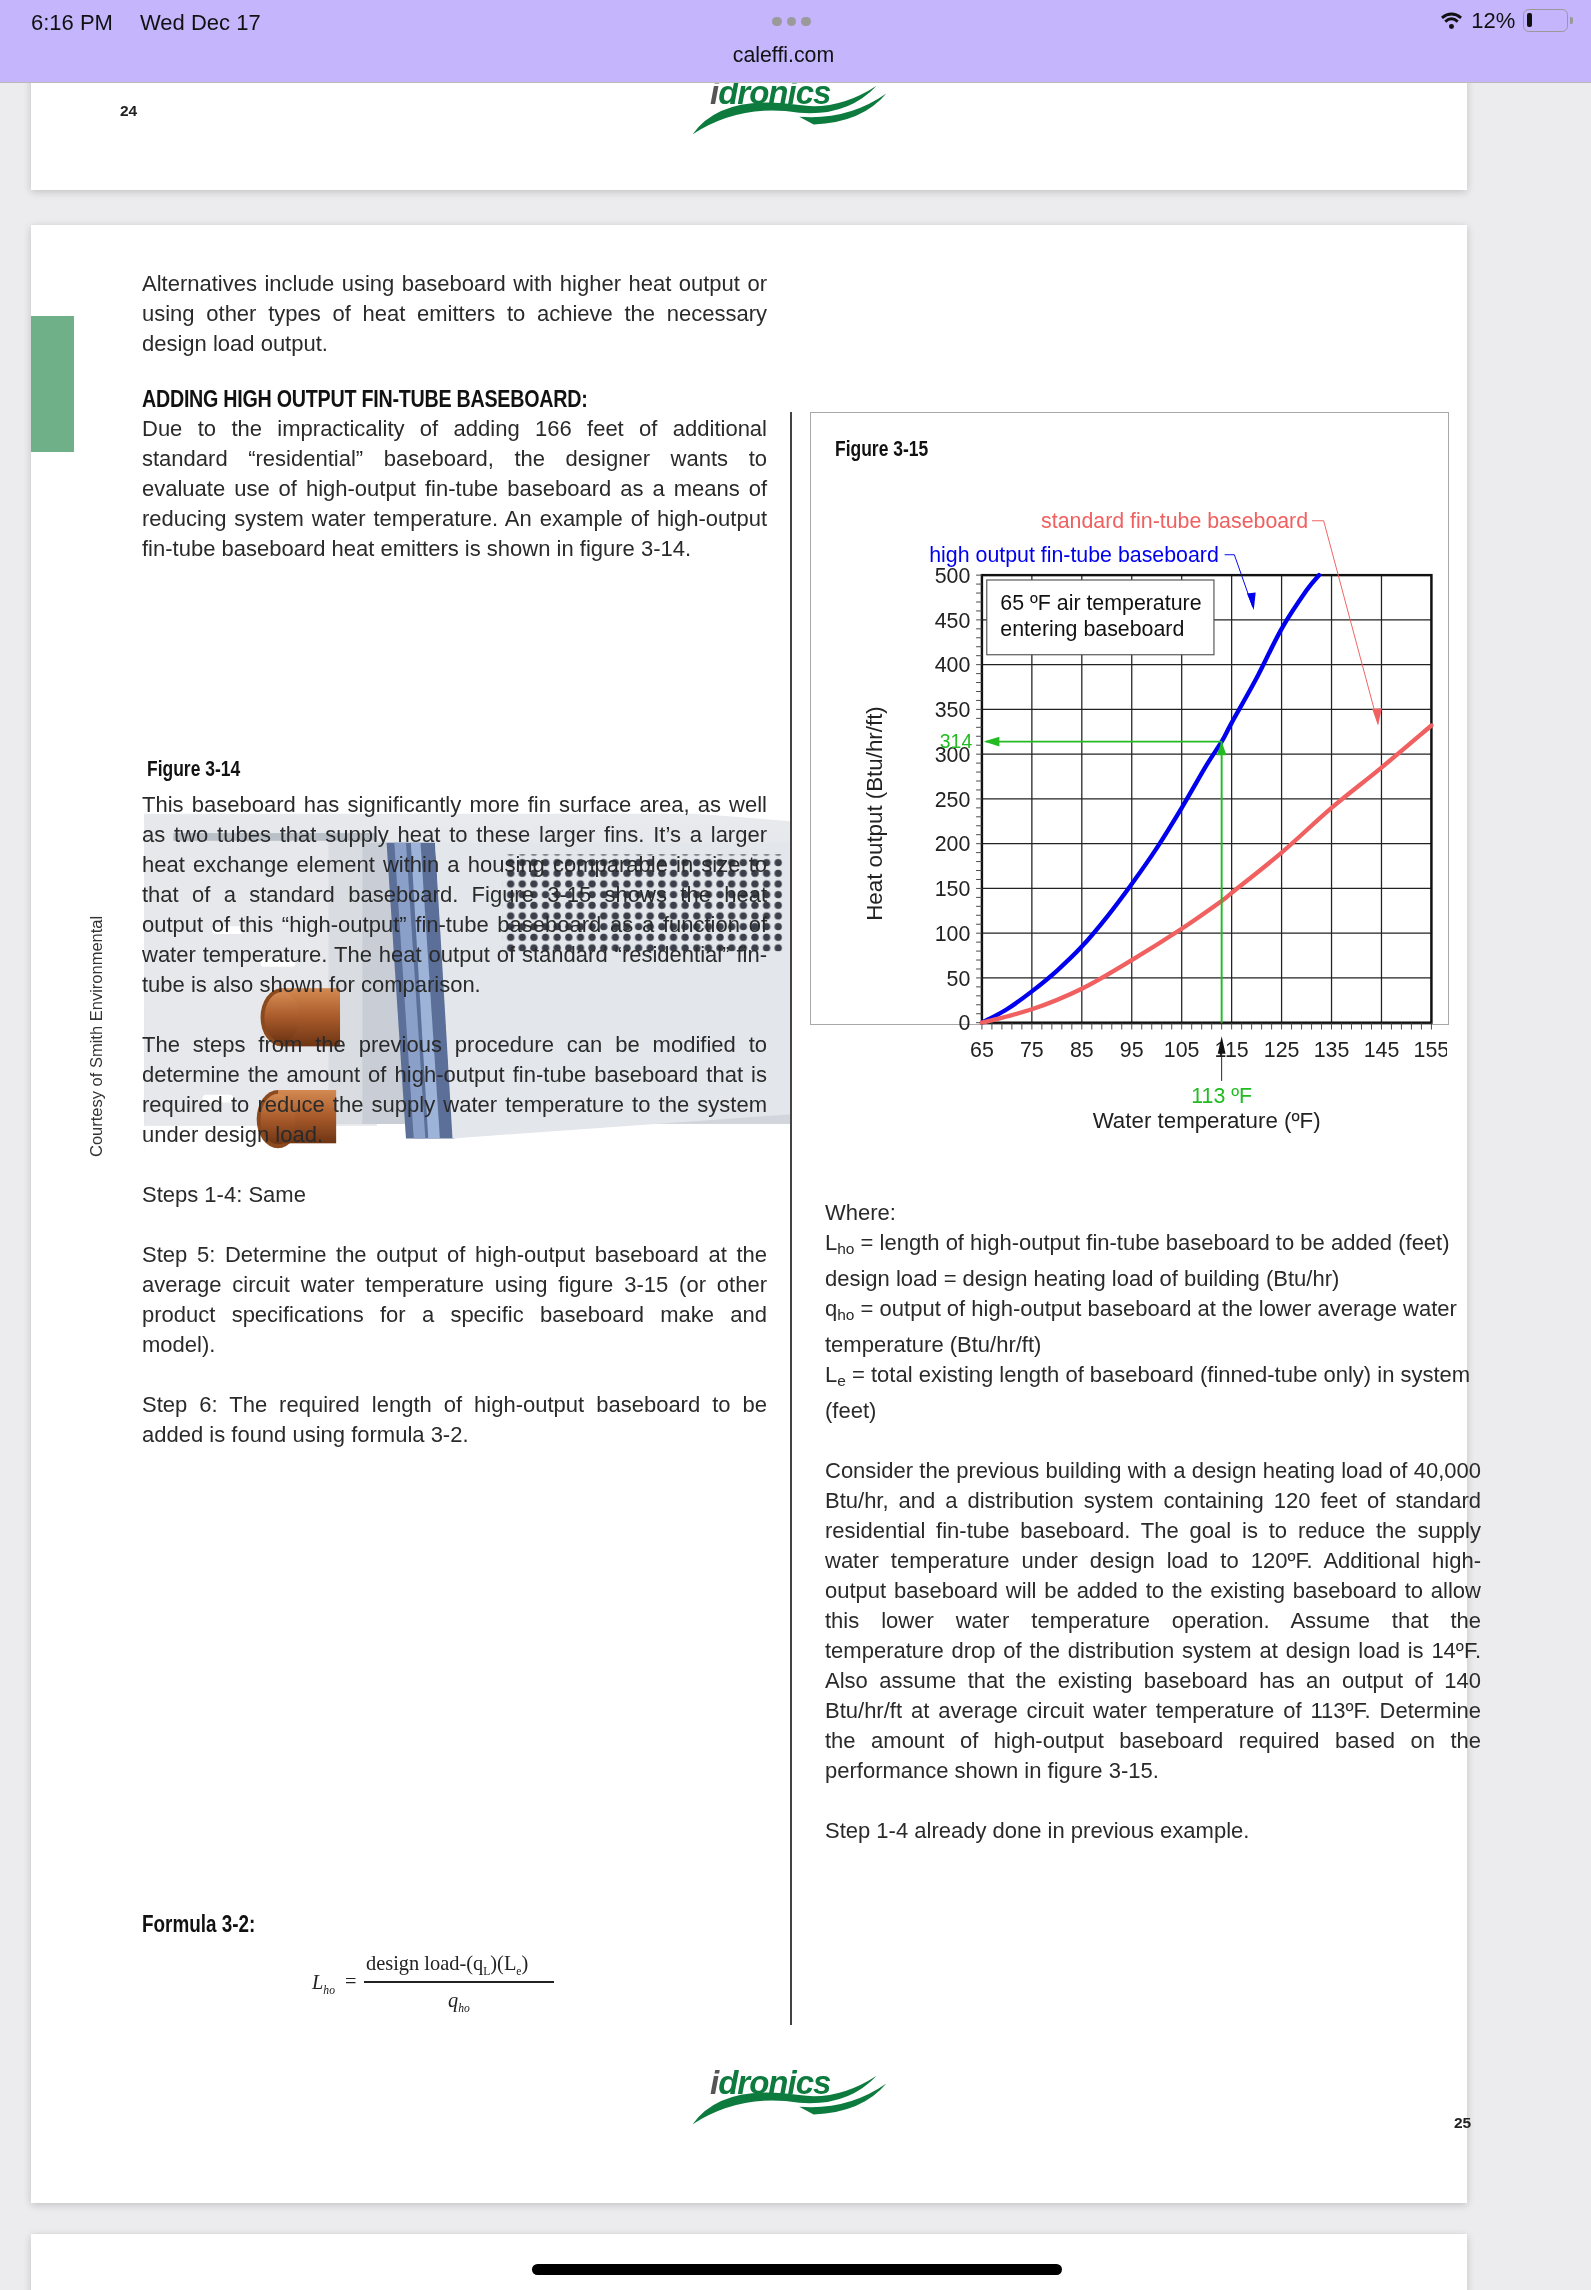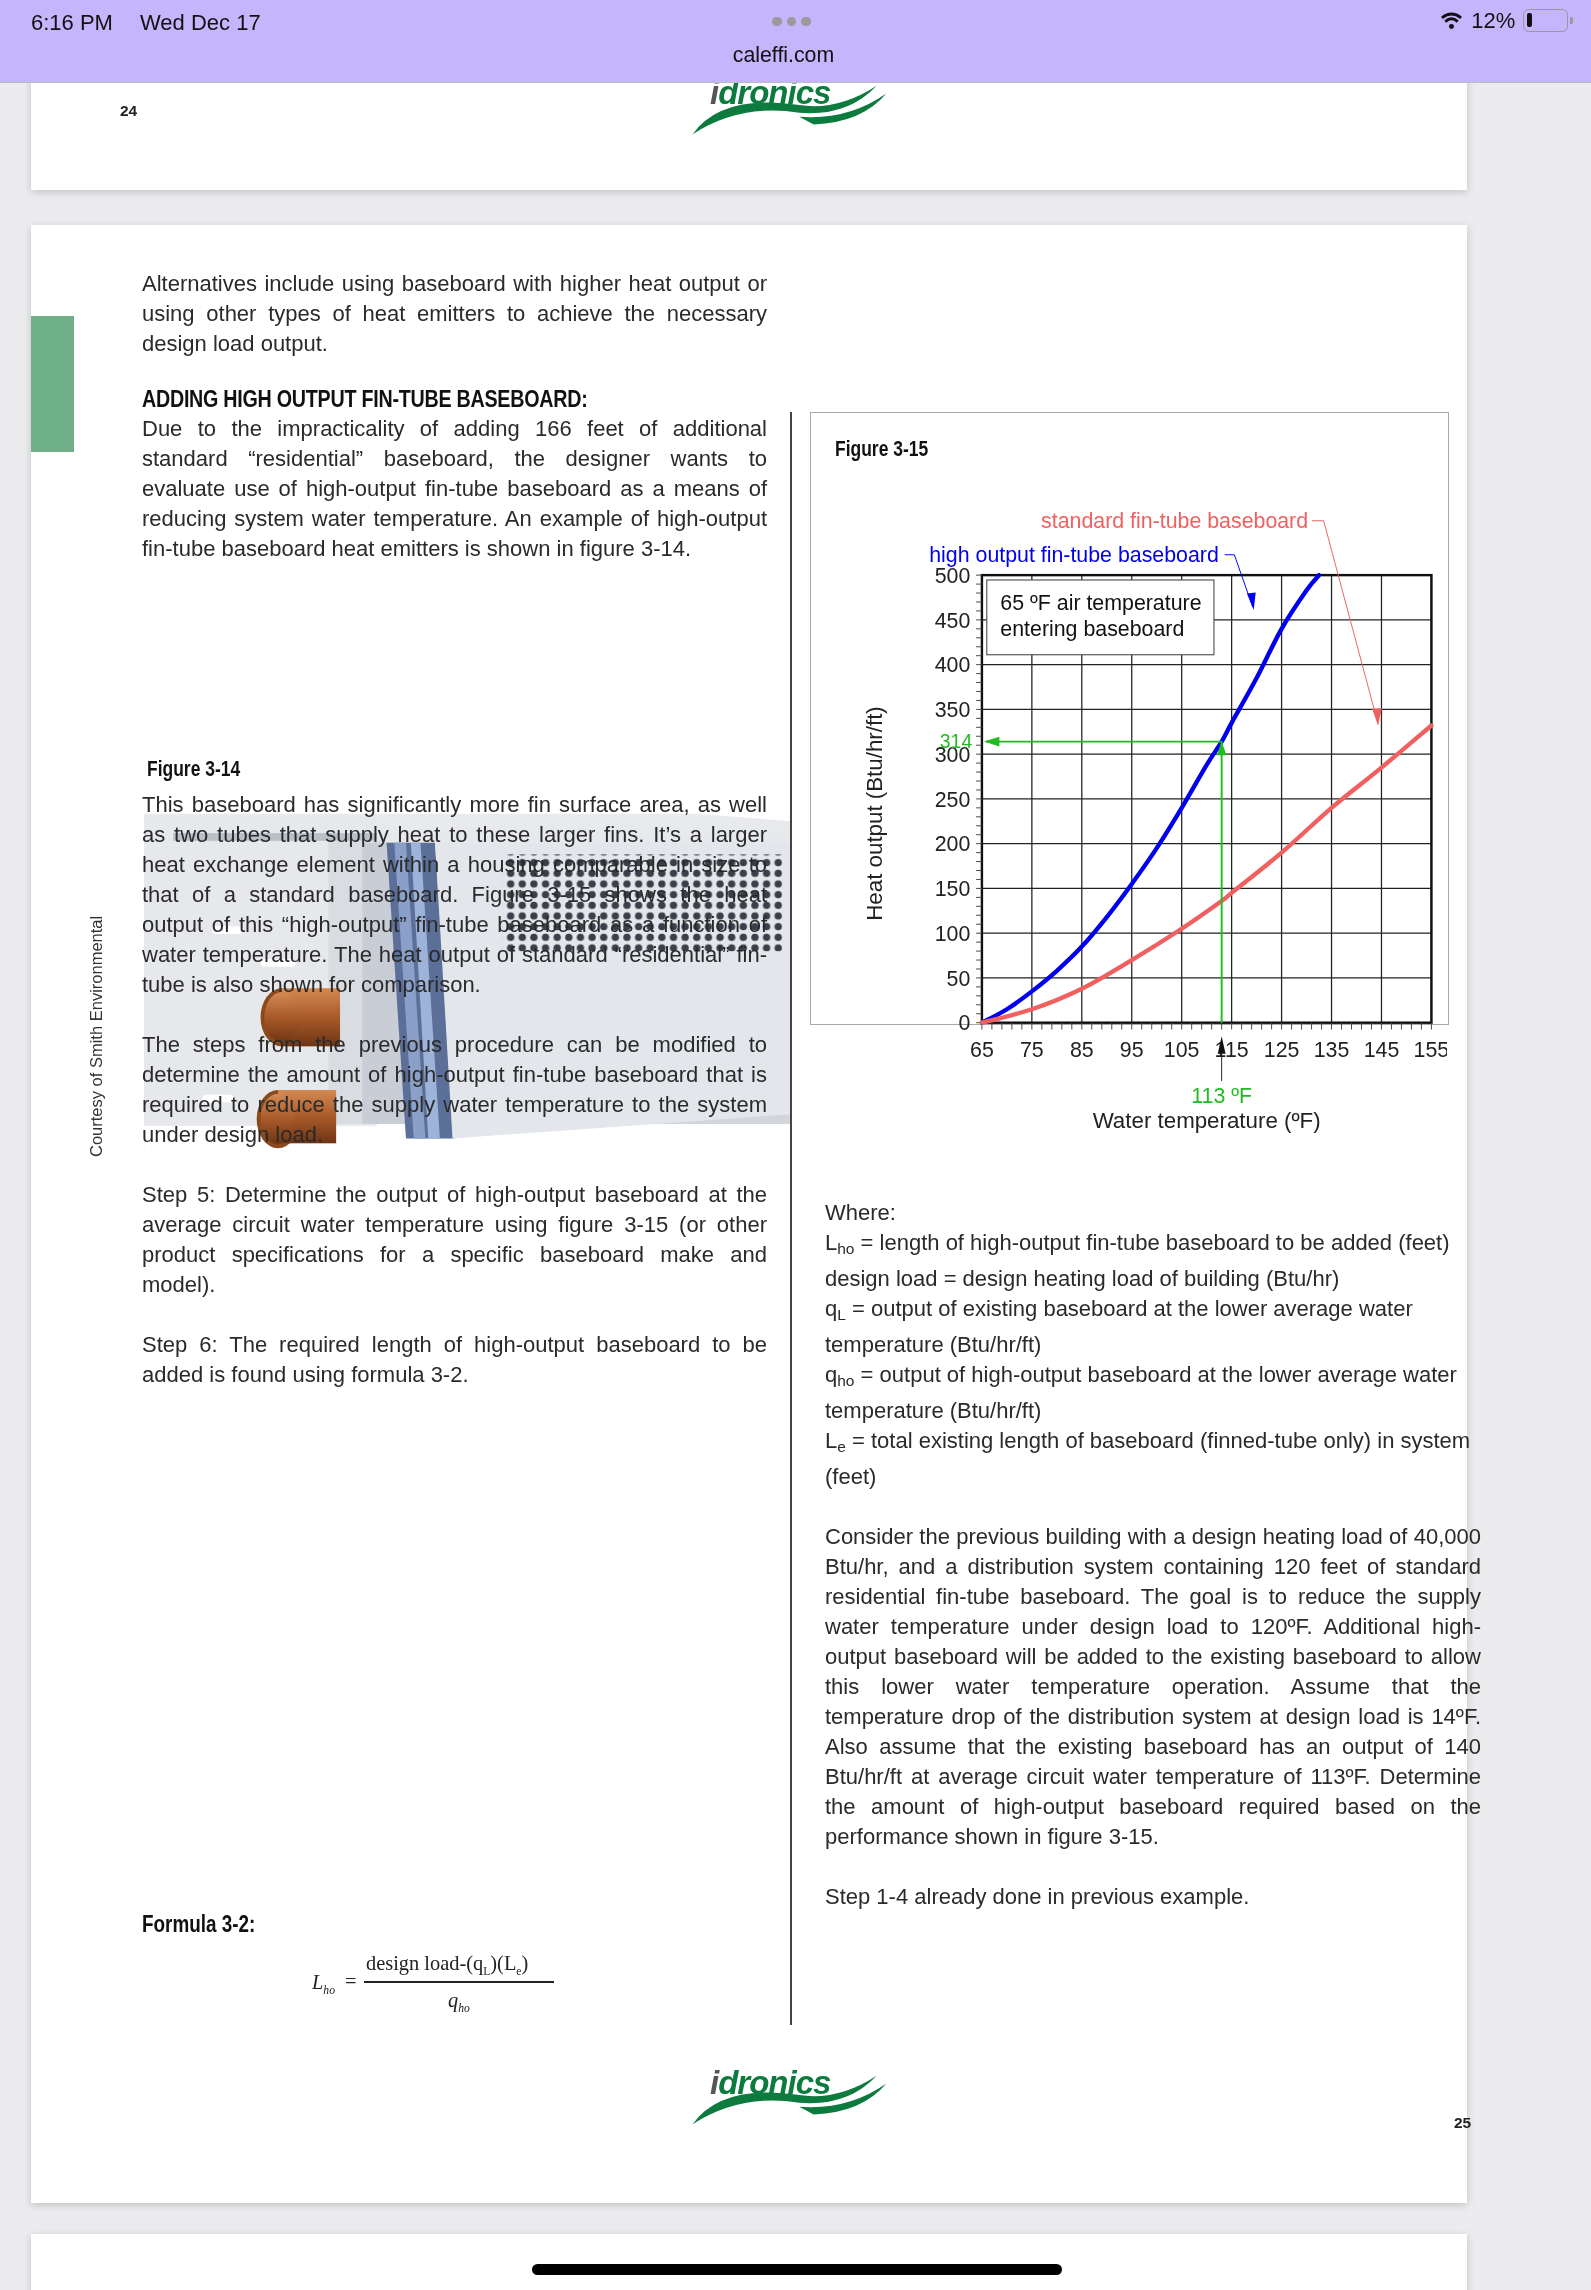--- a/index.html
+++ b/index.html
@@ -138,20 +138,21 @@
       <ellipse cx="142" cy="220" rx="18" ry="26" fill="url(#copper)"></ellipse>
       <ellipse cx="138" cy="325" rx="22" ry="30" fill="#8b4a1e"></ellipse>
       <rect x="138" y="295" width="60" height="55" fill="url(#copper)"></rect>
       <ellipse cx="138" cy="325" rx="18" ry="26" fill="url(#copper)"></ellipse>
     </svg>
   </div>
 
   <div class="col-text" style="left:111px; top:565px; width:625px;">
     <p style="margin-top:0;">This baseboard has significantly more fin surface area, as well as two tubes that supply heat to these larger fins. It’s a larger heat exchange element within a housing comparable in size to that of a standard baseboard. Figure 3-15 shows the heat output of this “high-output” fin-tube baseboard as a function of water temperature. The heat output of standard “residential” fin-tube is also shown for comparison.</p>
     <p style="margin-top:30px;">The steps from the previous procedure can be modified to determine the amount of high-output fin-tube baseboard that is required to reduce the supply water temperature to the system under design load.</p>
+    <p style="margin-top:30px;">Steps 1-4: Same</p>
     <p style="margin-top:30px;">Step 5: Determine the output of high-output baseboard at the average circuit water temperature using figure 3-15 (or other product specifications for a specific baseboard make and model).</p>
     <p style="margin-top:30px;">Step 6: The required length of high-output baseboard to be added is found using formula 3-2.</p>
   </div>
 
   <div class="fig-label" style="left:111px; top:1686px; font-size:23px;">Formula 3-2:</div>
 
   <div class="formula">
     <span class="lhs"><span>L</span><sub>ho</sub></span>
     <span class="eq">=</span>
     <span class="num"><span>design load-(q</span><sub>L</sub><span>)(L</span><sub>e</sub><span>)</span></span>
@@ -326,21 +327,20 @@
         <path d="M418.93333333333334 660 L422.93333333333334 642 L426.93333333333334 660 Z" fill="#111"></path>
         <text x="422.93333333333334" y="711" text-anchor="middle" font-size="22" font-family="&quot;Liberation Sans&quot;, sans-serif" fill="#22bb22">113 ºF</text>
       </svg>
   </div>
 
   <div class="where">
     <div>Where:</div>
     <div id="defs">
         <div><span>L</span><sub>ho</sub><span> = length of high-output fin-tube baseboard to be added (feet)</span></div>
         <div><span>design load</span><span> = design heating load of building (Btu/hr)</span></div>
-        <div><span>q</span><sub>L</sub><span> = output of existing baseboard at the lower average water temperature (Btu/hr/ft)</span></div>
         <div><span>q</span><sub>ho</sub><span> = output of high-output baseboard at the lower average water temperature (Btu/hr/ft)</span></div>
         <div><span>L</span><sub>e</sub><span> = total existing length of baseboard (finned-tube only) in system (feet)</span></div>
       </div>
     <p style="margin-top:30px; text-align:justify;">Consider the previous building with a design heating load of 40,000 Btu/hr, and a distribution system containing 120 feet of standard residential fin-tube baseboard. The goal is to reduce the supply water temperature under design load to 120ºF. Additional high-output baseboard will be added to the existing baseboard to allow this lower water temperature operation. Assume that the temperature drop of the distribution system at design load is 14ºF. Also assume that the existing baseboard has an output of 140 Btu/hr/ft at average circuit water temperature of 113ºF. Determine the amount of high-output baseboard required based on the performance shown in figure 3-15.</p>
     <p style="margin-top:30px;">Step 1-4 already done in previous example.</p>
   </div>
 
   <div class="logo" style="left:652px; top:1839px;">
     <span class="logo-text"><span class="i">i</span><span>dronics</span></span>
     <svg style="position:absolute;left:0;top:0" width="213" height="68" viewBox="0 0 220 70">

